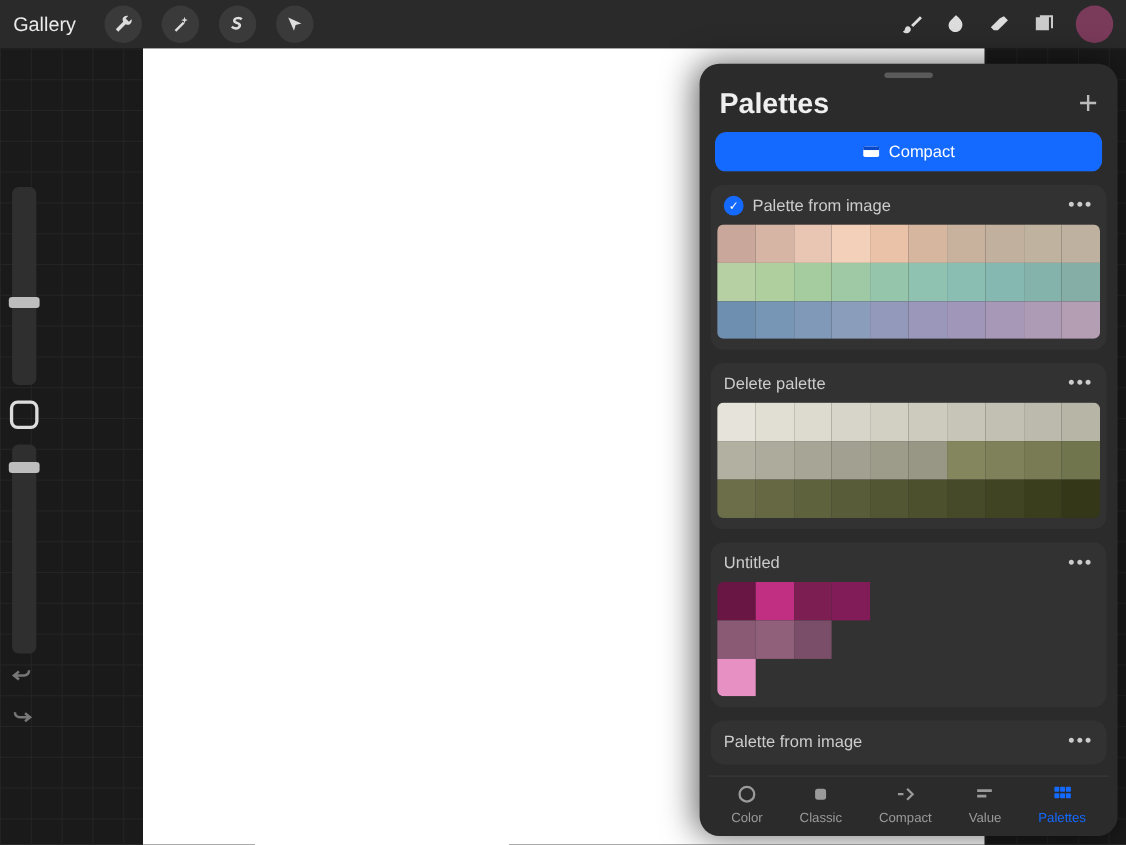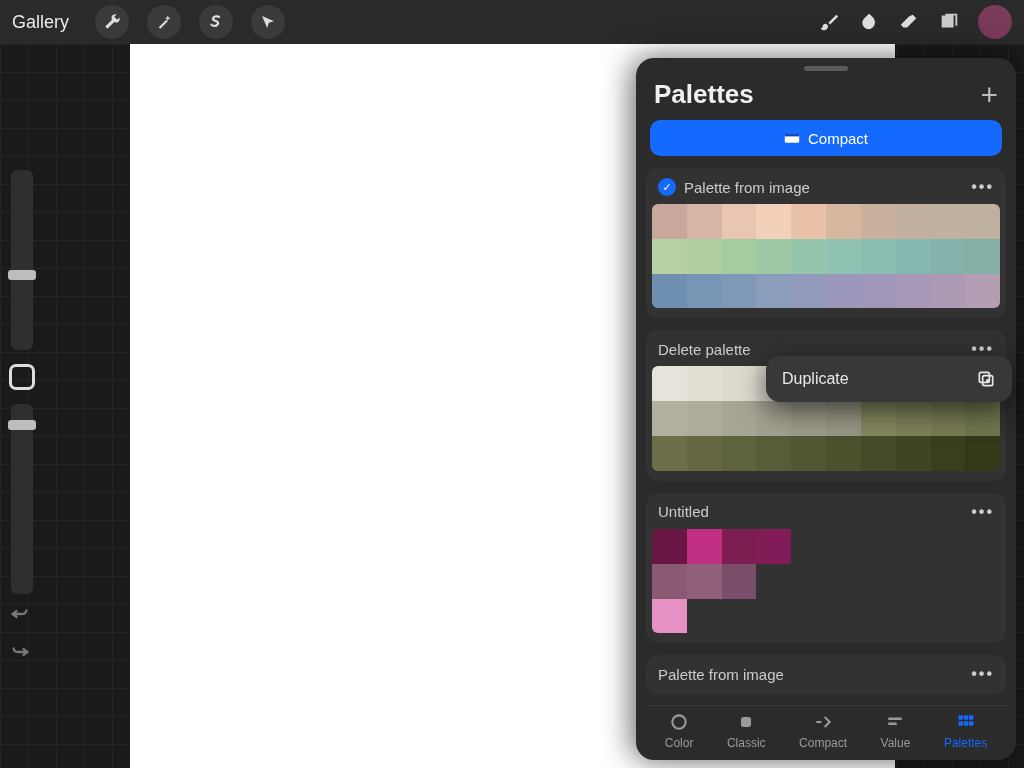--- a/index.html
+++ b/index.html
@@ -428,23 +428,13 @@
             <rect x="9" y="11" width="6" height="6" rx="1"></rect>
             <rect x="16" y="11" width="6" height="6" rx="1"></rect>
           </svg>
       </span>
       <span>Palettes</span>
     </div>
   </div>
 </div>
 
 <div class="ctx">
-  <div class="ctx-row">
-    <span>Duplicate</span>
-    <span class="ctx-ico">
-      <svg viewBox="0 0 24 24" width="20" height="20" fill="none" stroke="#e8e8e8" stroke-width="2">
-          <rect x="4" y="4" width="12" height="12" rx="2"></rect>
-          <rect x="8" y="8" width="12" height="12" rx="2"></rect>
-          <path d="M14 12v4M12 14h4"></path>
-        </svg>
-    </span>
-  </div>
 </div>
 
 </body></html>

